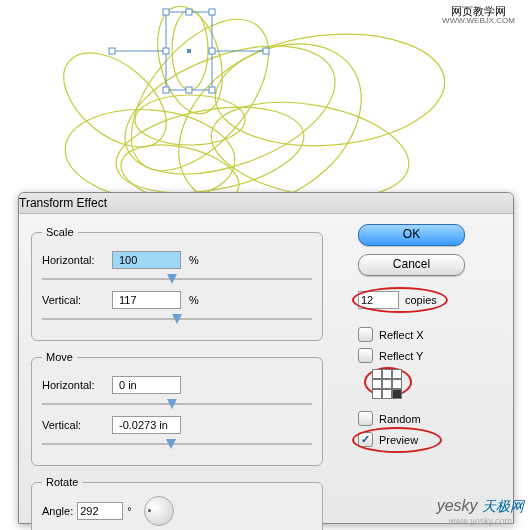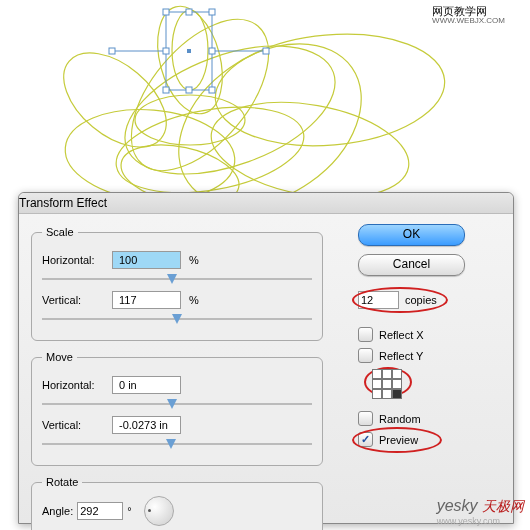--- a/index.html
+++ b/index.html
@@ -1,21 +1,21 @@
 <!DOCTYPE html>
 <html><head>
 <meta charset="utf-8">
 <style>
 body{margin:0;font-family:"Lucida Grande",Arial,sans-serif;font-size:11px;background:#fff;width:530px;height:530px;position:relative;overflow:hidden}
 .canvas{position:absolute;top:0;left:0;width:530px;height:200px}
 .canvas svg{position:absolute}
-.watermark-top{position:absolute;top:5px;right:25px;font-size:11px;color:#000;text-align:left;line-height:1.1}
+.watermark-top{position:absolute;top:5px;right:15px;font-size:11px;color:#000;text-align:center;line-height:1.1}
 .watermark-top .small{font-size:8px;color:#666}
 .watermark-bottom{position:absolute;bottom:4px;right:6px;font-size:16px;font-style:italic;color:#666}
-.watermark-bottom .url{font-size:9px;color:#aaa;font-style:normal;display:block;text-align:left}
+.watermark-bottom .url{font-size:9px;color:#aaa;font-style:normal;display:block;text-align:center}
 .dialog{position:absolute;top:192px;left:18px;width:494px;height:330px;background:linear-gradient(#f5f5f5,#e8e8e8);border:1px solid #888;border-radius:6px 6px 0 0;box-shadow:0 2px 8px rgba(0,0,0,0.3)}
 .titlebar{height:20px;background:linear-gradient(#e8e8e8,#d8d8d8);border-bottom:1px solid #bbb;border-radius:6px 6px 0 0;text-align:left;line-height:20px;font-size:12px}
 .content{position:relative;padding:12px;height:295px}
 fieldset{border:1px solid #aaa;border-radius:6px;padding:8px 10px 10px;margin:0 0 10px 0;background:#eee;width:270px}
 legend{font-size:11px;padding:0 4px}
 .row{display:flex;align-items:center;margin:4px 0;height:20px}
 .row label{width:70px}
 .row input[type=text]{width:55px;height:16px;border:1px solid #999;font-size:11px;padding:0 6px;background:#fff}
 .row input.hl{background:#9ed8f6}
 .row .unit{margin-left:8px}
@@ -183,15 +183,15 @@
 <span class="box">✓</span>
           <span>Preview</span>
 </div>
 </div>
 
 </div>
 </div>
 
 <div class="watermark-bottom">
 <span>yesky</span>
-<span style="color:#b91c1c;font-size:14px">天极网</span>
+<span style="color:#0369a1;font-size:14px">天极网</span>
 <span class="url">www.yesky.com</span>
 </div>
 
 </body></html>

